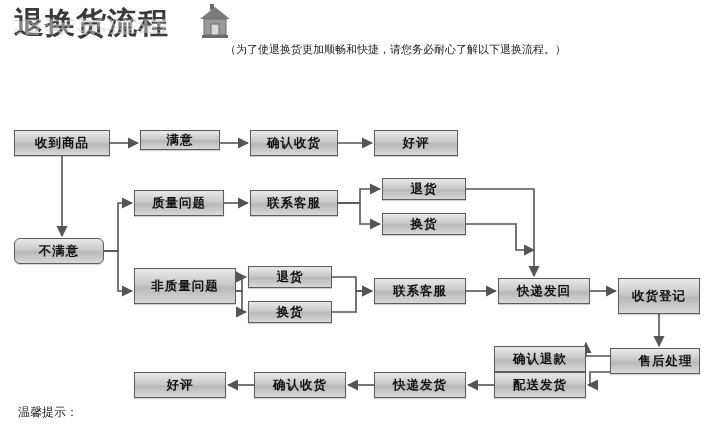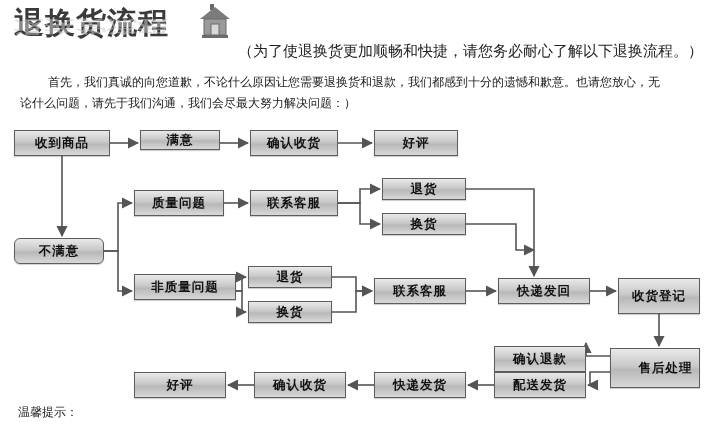--- a/index.html
+++ b/index.html
@@ -24,22 +24,22 @@
     font-size:30px;font-weight:bold;letter-spacing:1px;line-height:34px;
     color:#c9c9c9;
     transform:scaleY(-0.55);
     transform-origin:top left;
     opacity:.55;
     pointer-events:none;
   }
   .house-icon{position:absolute;left:198px;top:4px;width:34px;height:34px;}
 
   .subtitle{
-    position:absolute;left:238px;top:42px;
-    font-size:15px;color:#222;
+    position:absolute;left:225px;top:42px;
+    font-size:11px;color:#222;
     white-space:nowrap;
   }
 
   .para{
     position:absolute;left:20px;top:72px;width:676px;
     font-size:12px;color:#1a1a1a;line-height:21px;
     text-align:left;
     text-indent:28px;
   }
   .para .l2{display:block;text-indent:0;}
@@ -78,24 +78,20 @@
   <svg class="house-icon" viewBox="0 0 34 34">
     <rect x="12" y="0" width="4" height="6" fill="#6a6a6a"></rect>
     <polygon points="17,3 2,15 32,15" fill="#7c7c7c"></polygon>
     <rect x="6" y="15" width="22" height="16" fill="#9a9a9a" stroke="#6a6a6a" stroke-width="1"></rect>
     <rect x="13" y="20" width="8" height="11" fill="#d8d8d8" stroke="#6a6a6a" stroke-width="1"></rect>
     <rect x="4" y="31" width="26" height="3" fill="#6a6a6a"></rect>
   </svg>
 
   <div class="subtitle">（为了使退换货更加顺畅和快捷，请您务必耐心了解以下退换流程。）</div>
 
-  <div class="para">
-    <span>首先，我们真诚的向您道歉，不论什么原因让您需要退换货和退款，我们都感到十分的遗憾和歉意。也请您放心，无</span>
-    <span class="l2">论什么问题，请先于我们沟通，我们会尽最大努力解决问题：）</span>
-  </div>
 
   <svg class="wires">
     <defs>
       <marker id="arr" viewBox="0 0 10 10" refX="9" refY="5" markerWidth="7" markerHeight="7" orient="auto-start-reverse">
         <path d="M 0 0 L 10 5 L 0 10 z" fill="#555555"></path>
       </marker>
     </defs>
     <g stroke="#555555" stroke-width="1.6" fill="none" marker-end="url(#arr)">
 
       <path d="M110,143 L138,143"></path>
@@ -143,28 +139,28 @@
   <div id="nodes">
       <div class="box" style="left: 14px; top: 130px; width: 96px; height: 26px;">收到商品</div>
       <div class="box" style="left: 140px; top: 130px; width: 80px; height: 20px;">满意</div>
       <div class="box" style="left: 250px; top: 130px; width: 88px; height: 26px;">确认收货</div>
       <div class="box" style="left: 374px; top: 130px; width: 84px; height: 26px;">好评</div>
       <div class="box" style="left: 134px; top: 190px; width: 90px; height: 26px;">质量问题</div>
       <div class="box" style="left: 250px; top: 190px; width: 88px; height: 26px;">联系客服</div>
       <div class="box" style="left: 382px; top: 178px; width: 84px; height: 22px;">退货</div>
       <div class="box" style="left: 382px; top: 213px; width: 84px; height: 22px;">换货</div>
       <div class="box" style="left: 14px; top: 238px; width: 90px; height: 26px; border-radius: 6px;">不满意</div>
-      <div class="box" style="left: 134px; top: 274px; width: 102px; height: 26px;">非质量问题</div>
+      <div class="box" style="left: 134px; top: 268px; width: 102px; height: 36px;">非质量问题</div>
       <div class="box" style="left: 248px; top: 266px; width: 84px; height: 22px;">退货</div>
       <div class="box" style="left: 248px; top: 301px; width: 84px; height: 22px;">换货</div>
       <div class="box" style="left: 374px; top: 278px; width: 92px; height: 26px;">联系客服</div>
       <div class="box" style="left: 498px; top: 278px; width: 92px; height: 26px;">快递发回</div>
       <div class="box" style="left: 618px; top: 278px; width: 82px; height: 36px;">收货登记</div>
       <div class="box" style="left: 494px; top: 330px; width: 92px; height: 26px; margin-top: 16px;">确认退款</div>
-      <div class="box" style="left: 610px; top: 348px; width: 90px; height: 40px; padding-left: 21px;">售后处理</div>
+      <div class="box" style="left: 610px; top: 348px; width: 90px; height: 26px; padding-left: 21px;">售后处理</div>
       <div class="box" style="left: 494px; top: 372px; width: 92px; height: 26px;">配送发货</div>
       <div class="box" style="left: 374px; top: 372px; width: 92px; height: 26px;">快递发货</div>
       <div class="box" style="left: 254px; top: 372px; width: 92px; height: 26px;">确认收货</div>
       <div class="box" style="left: 134px; top: 372px; width: 92px; height: 26px;">好评</div>
     </div>
 
   <div class="tip">温馨提示：</div>
 </div>
 
 </body></html>

